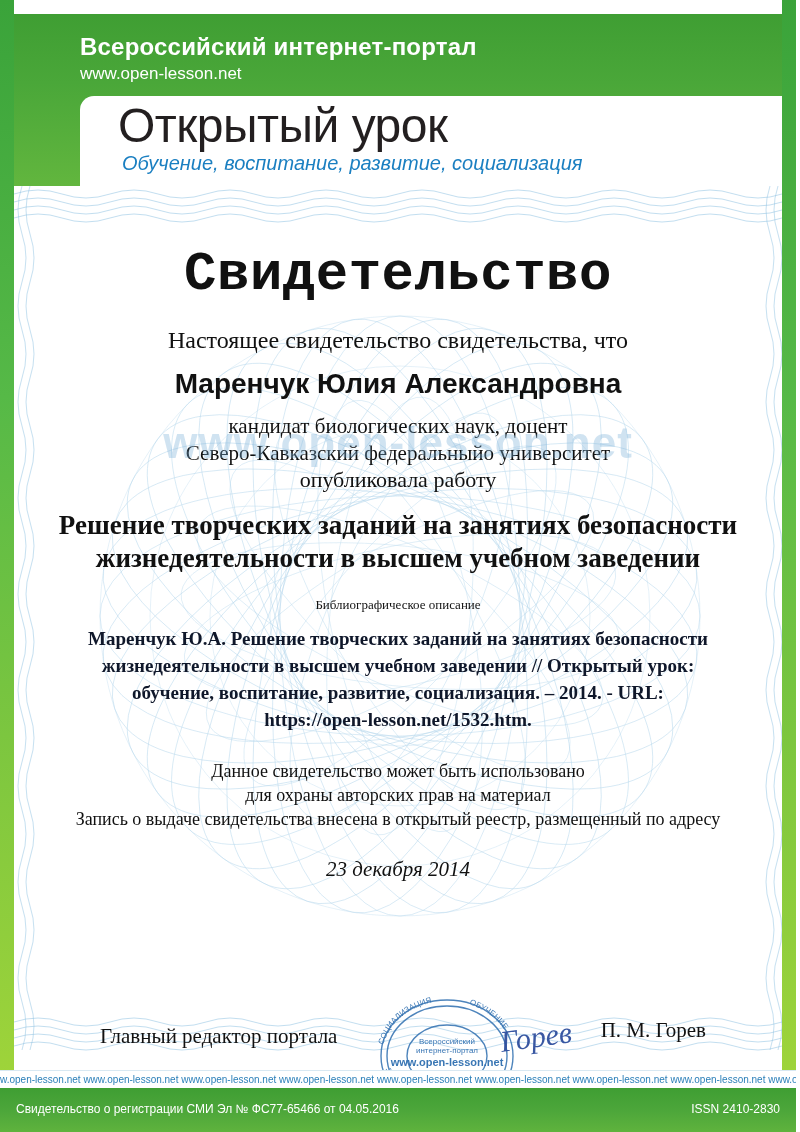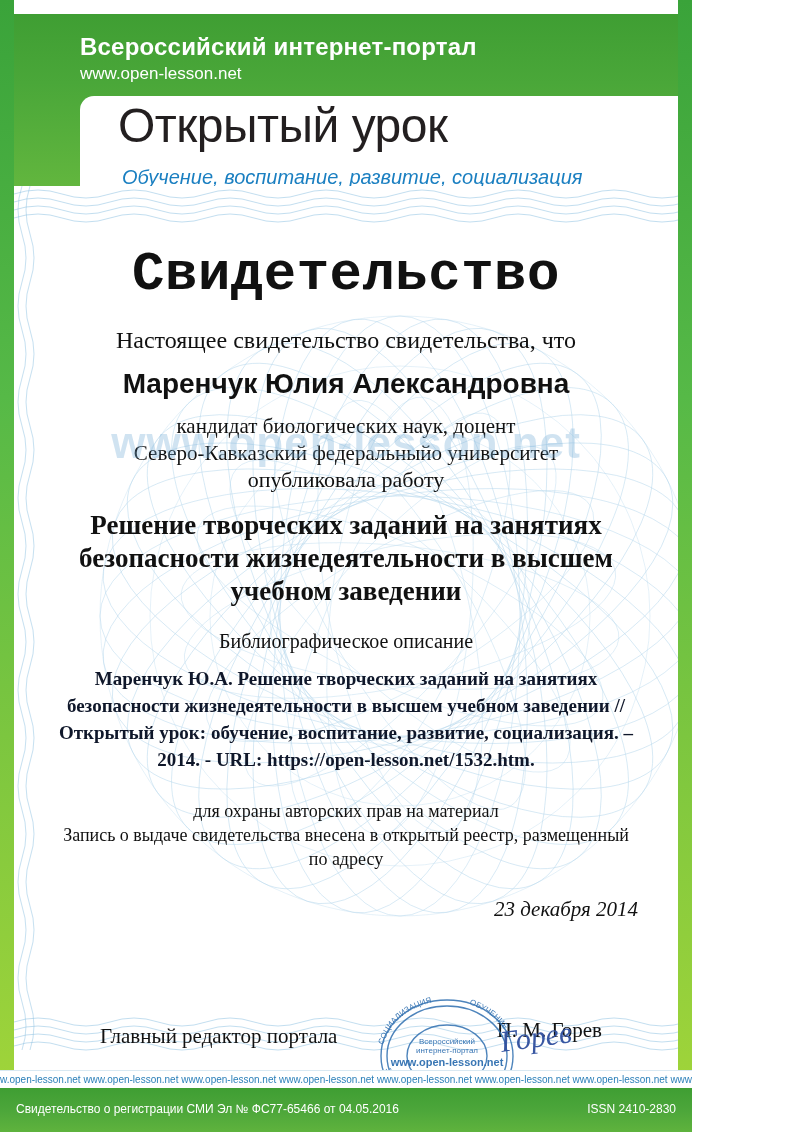--- a/index.html
+++ b/index.html
@@ -4,21 +4,21 @@
 <style>
   * { box-sizing: border-box; }
   html, body {
     margin: 0; padding: 0;
     width: 800px; height: 1132px;
     background: #ffffff;
     font-family: "Liberation Serif", serif;
   }
   #cert {
     position: relative;
-    width: 692px; height: 1132px;
+    width: 796px; height: 1132px;
     overflow: hidden;
     background: #ffffff;
   }
 
   
   .side-bar {
     position: absolute;
     top: 0; bottom: 0;
     width: 14px;
     background: linear-gradient(to bottom, #3aa33a 0%, #56b947 35%, #7cc63f 65%, #a4d639 100%);
@@ -69,21 +69,20 @@
     color: #231f20;
     letter-spacing: -0.5px;
   }
   .logo-sub {
     position: absolute;
     left: 42px; top: 56px;
     font-family: "Liberation Sans", sans-serif;
     font-style: italic;
     font-size: 20px;
     color: #1a7fc1;
-    margin-top: 14px;
   }
 
   
   .guilloche {
     position: absolute;
     left: 14px; right: 14px;
     top: 186px; bottom: 78px;
     overflow: hidden;
   }
   .guilloche svg { display: block; }
@@ -129,21 +128,21 @@
   }
   .work-title {
     margin-top: 16px;
     font-weight: bold;
     font-size: 27px;
     line-height: 33px;
     color: #111111;
   }
   .biblio-label {
     margin-top: 22px;
-    font-size: 20px;
+    font-size: 13px;
     color: #111111;
   }
   .biblio-text {
     margin: 12px auto 0;
     max-width: 640px;
     font-weight: bold;
     font-size: 19px;
     line-height: 27px;
     color: #0f172a;
   }
@@ -151,21 +150,20 @@
     margin-top: 26px;
     font-size: 18px;
     line-height: 24px;
     color: #111111;
   }
   .date {
     margin-top: 26px;
     font-style: italic;
     font-size: 21px;
     color: #111111;
-    text-align: right;
   }
 
   
   .sign-row {
     position: absolute;
     left: 60px; right: 60px;
     bottom: 74px;
     height: 40px;
   }
   .sign-left {
@@ -335,20 +333,21 @@
     <div class="doc-title">Свидетельство</div>
     <div class="line-confirms">Настоящее свидетельство свидетельства, что</div>
     <div class="recipient">Маренчук Юлия Александровна</div>
     <div class="recipient-role">кандидат биологических наук, доцент</div>
     <div class="recipient-org">Северо-Кавказский федеральныйо университет</div>
     <div class="published-label">опубликовала работу</div>
     <div class="work-title">Решение творческих заданий на занятиях безопасности жизнедеятельности в высшем учебном заведении</div>
     <div class="biblio-label">Библиографическое описание</div>
     <div class="biblio-text">Маренчук Ю.А. Решение творческих заданий на занятиях безопасности жизнедеятельности в высшем учебном заведении // Открытый урок: обучение, воспитание, развитие, социализация. – 2014. - URL: https://open-lesson.net/1532.htm.</div>
     <div class="notice">
+      <div>Данное свидетельство может быть использовано</div>
       <div>для охраны авторских прав на материал</div>
       <div>Запись о выдаче свидетельства внесена в открытый реестр, размещенный по адресу</div>
     </div>
     <div class="date">23 декабря 2014</div>
   </div>
 
   <div class="watermark">www.open-lesson.net</div>
 
   <div class="sign-row">
     <div class="sign-left">Главный редактор портала</div>

